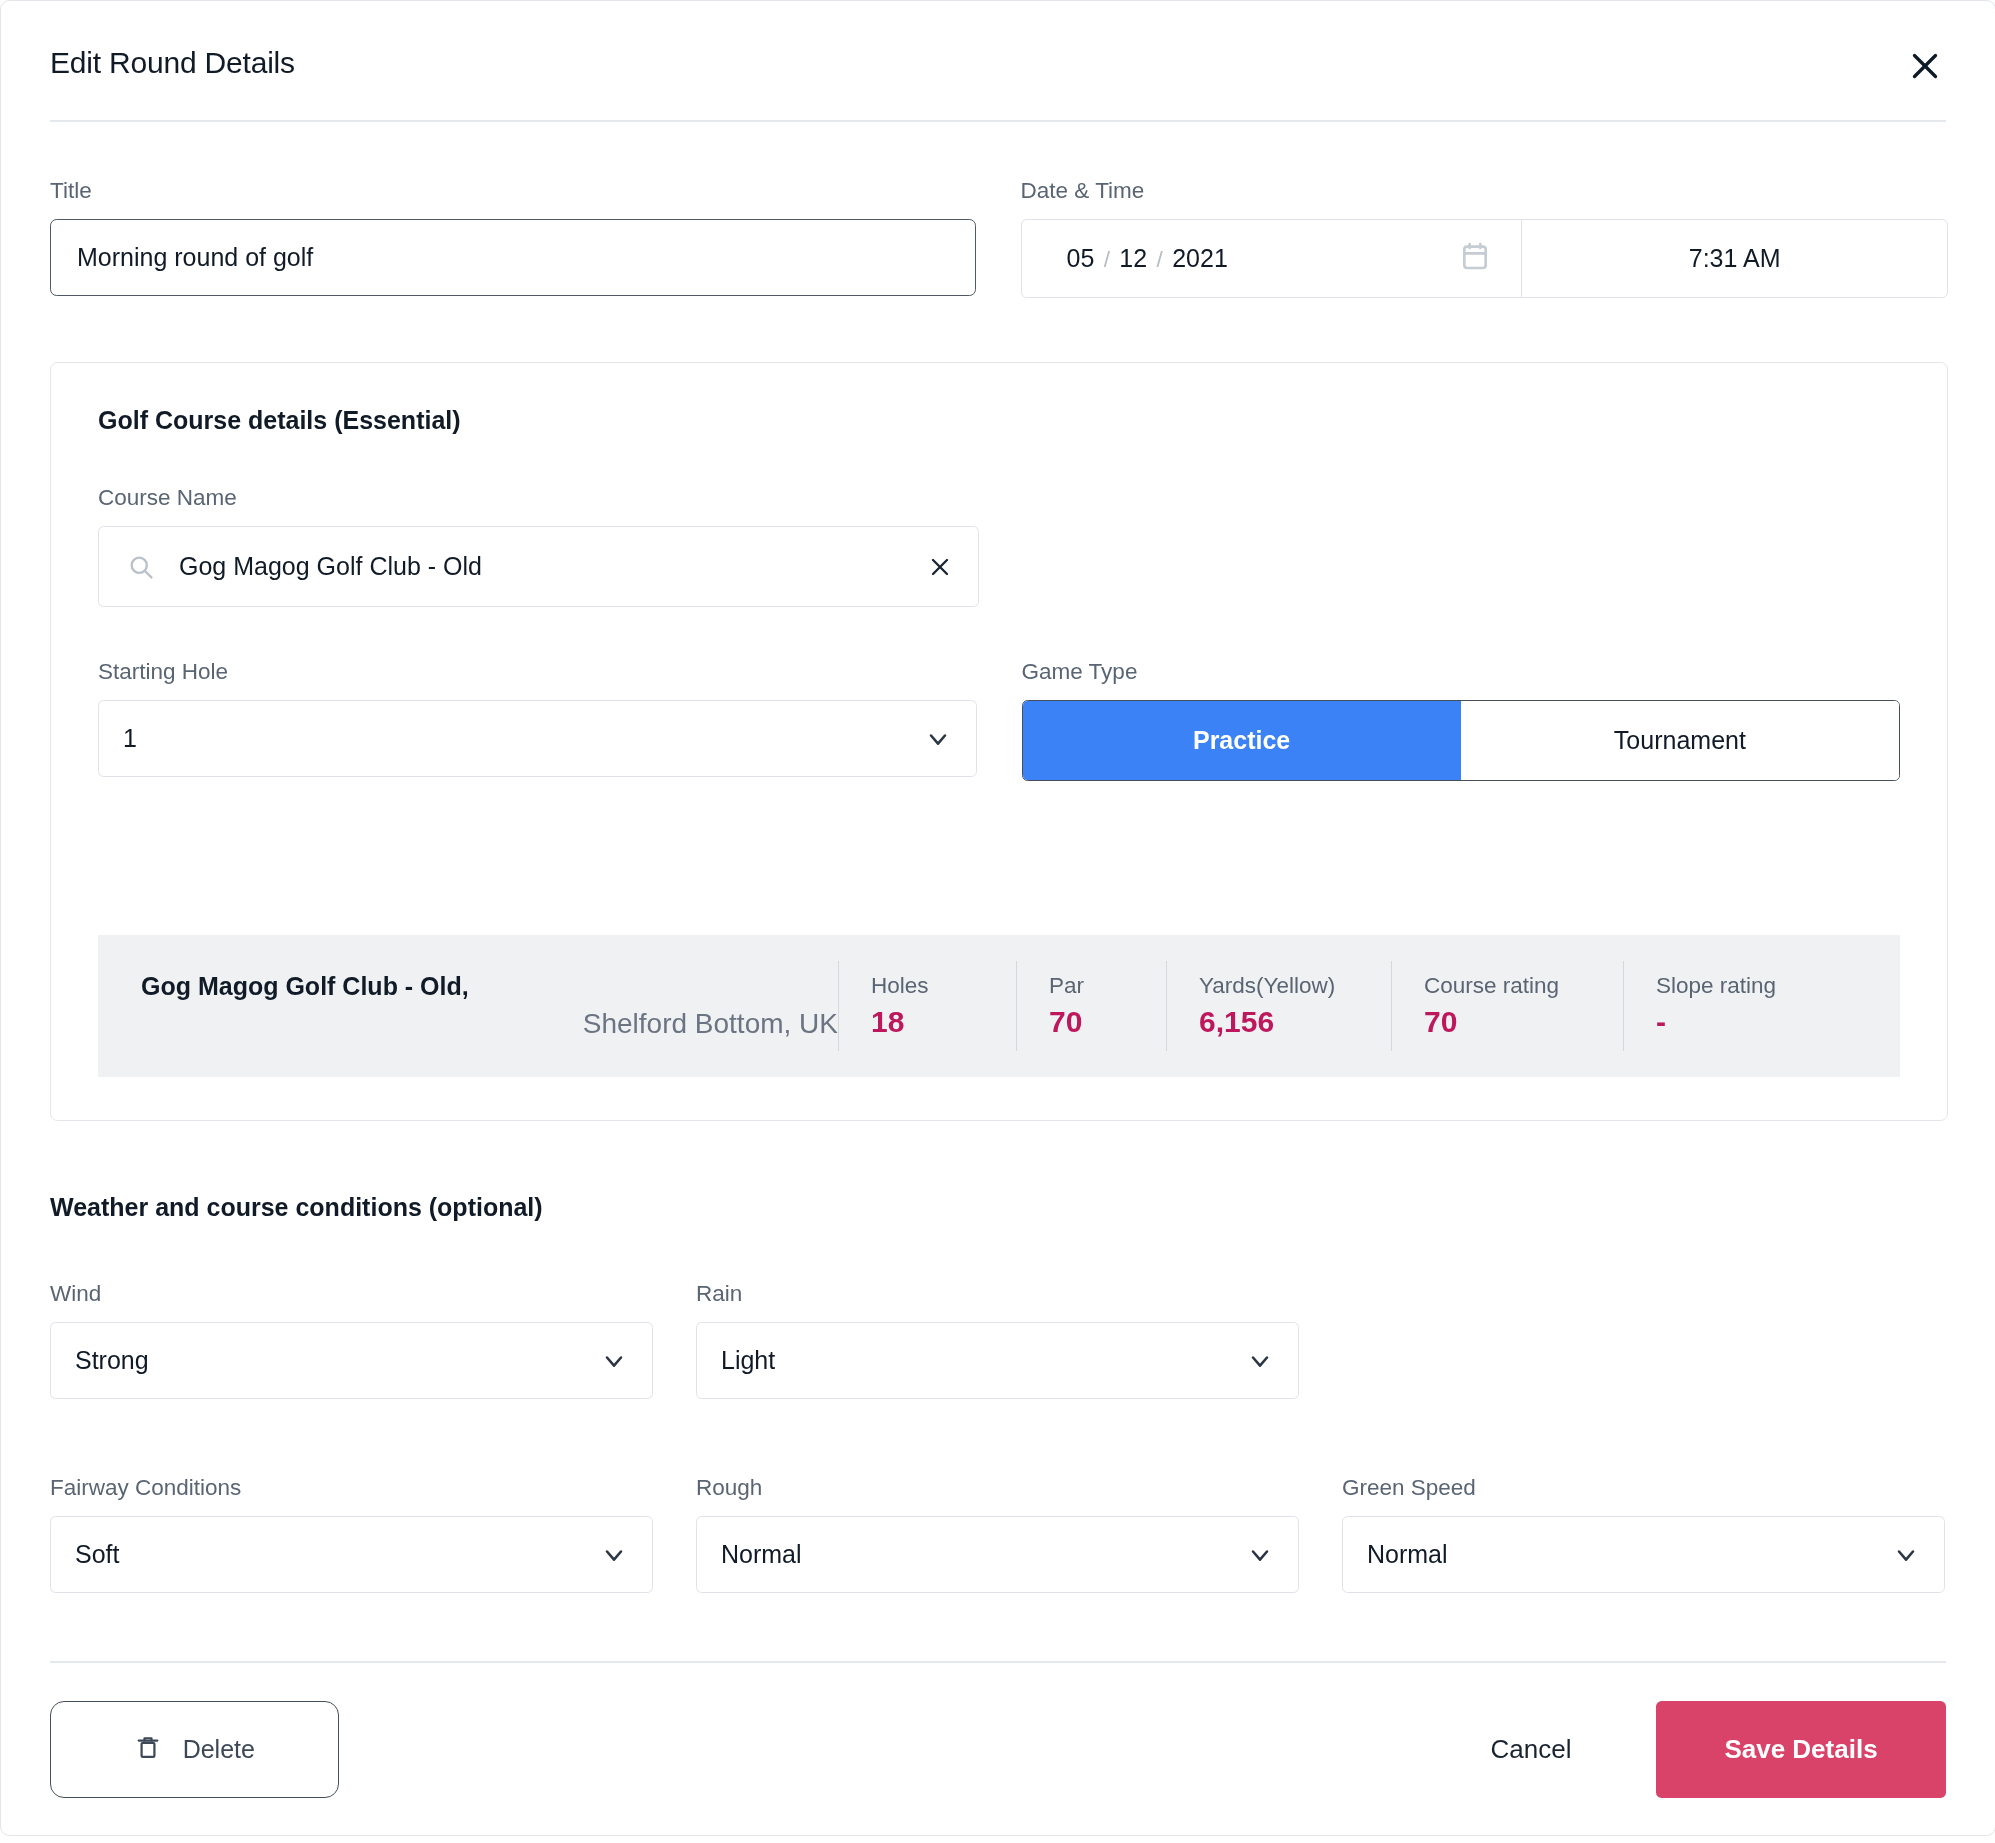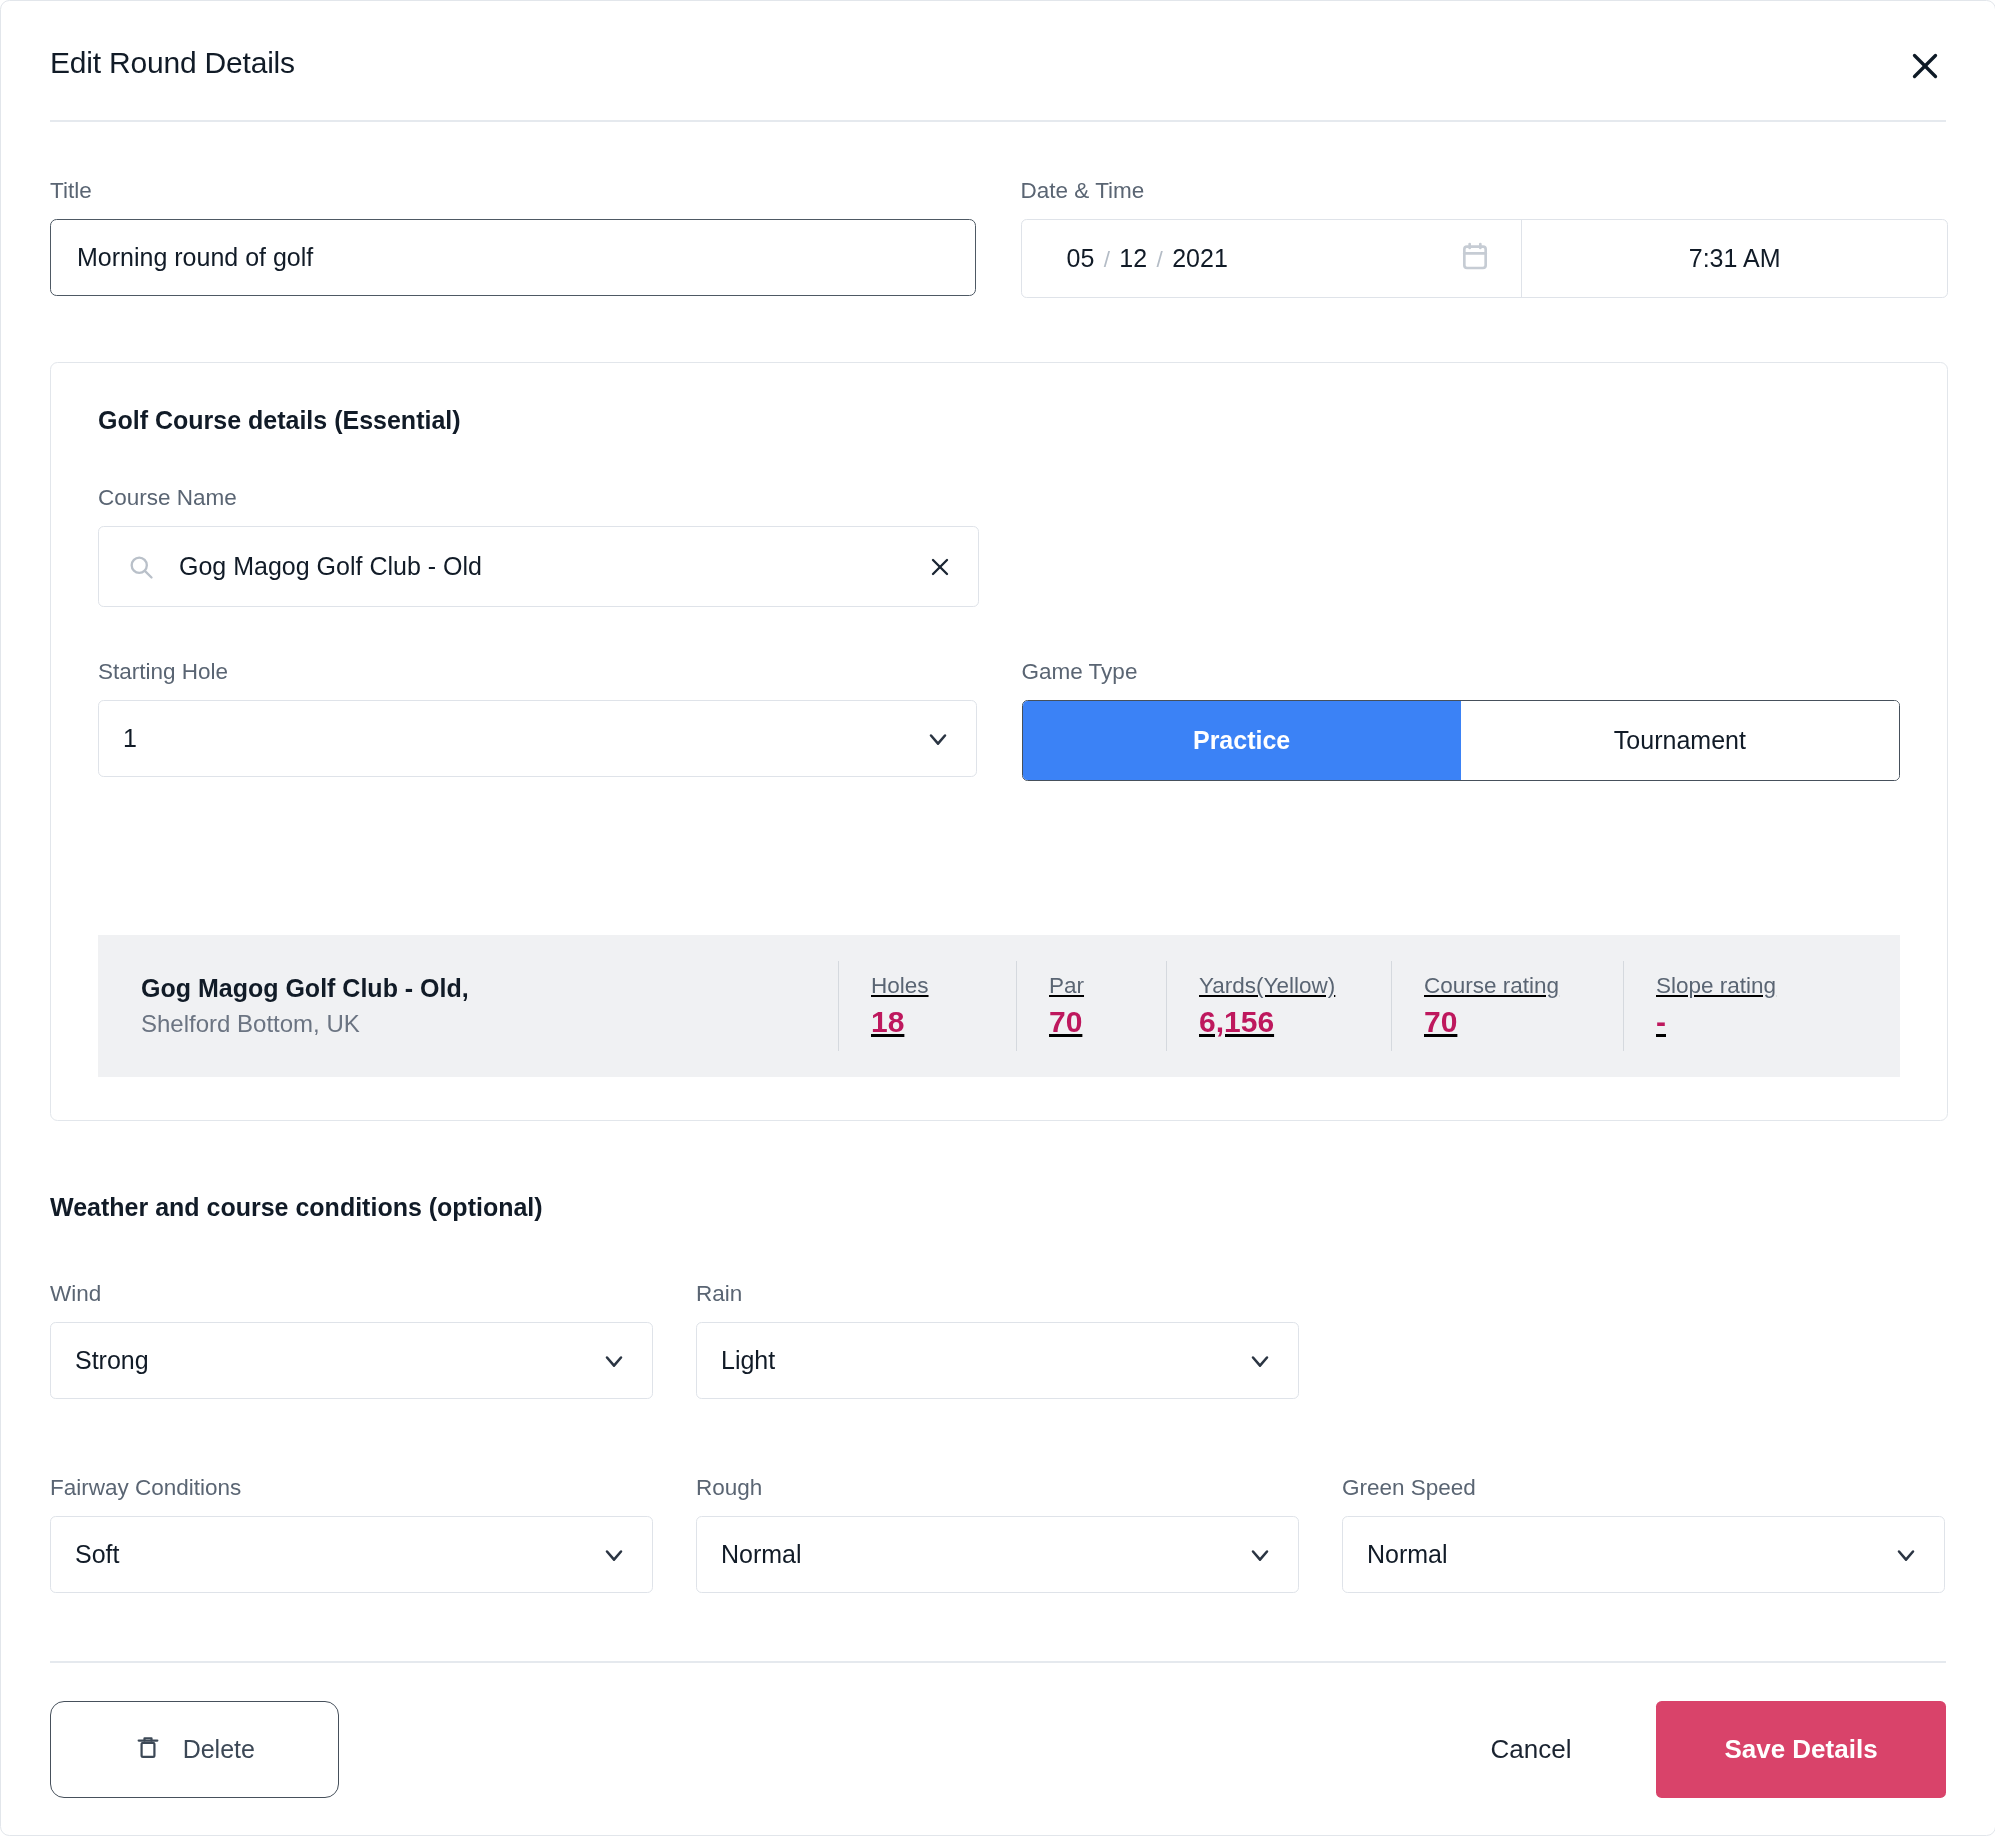--- a/index.html
+++ b/index.html
@@ -195,30 +195,29 @@
     align-items: center;
   }
   .stat-course {
     flex: 0 0 auto;
     width: 740px;
     padding-left: 43px;
   }
   .stat-course .name {
     font-size: 25px; font-weight: bold; color: #111b27; margin-bottom: 7.5px;
   }
-  .stat-course .loc { font-size: 24px; color: #6b7482; }
+  .stat-course .loc { font-size: 28px; color: #6b7482; text-align: right; }
   .stat-cell {
     flex: 0 0 auto;
     border-left: 0.9px solid #d5d9de;
     height: 90px;
     display: flex;
     flex-direction: column;
     justify-content: center;
     padding-left: 32px;
-    text-decoration: underline;
   }
   .stat-cell .k { font-size: 22.5px; color: #5a6573; margin-bottom: 5.6px; }
   .stat-cell .v { font-size: 30px; font-weight: bold; color: #be185d; }
   .w-holes  { width: 178px; }
   .w-par    { width: 150px; }
   .w-yards  { width: 225px; }
   .w-crate  { width: 232px; }
   .w-srate  { width: 232px; }
 
   

